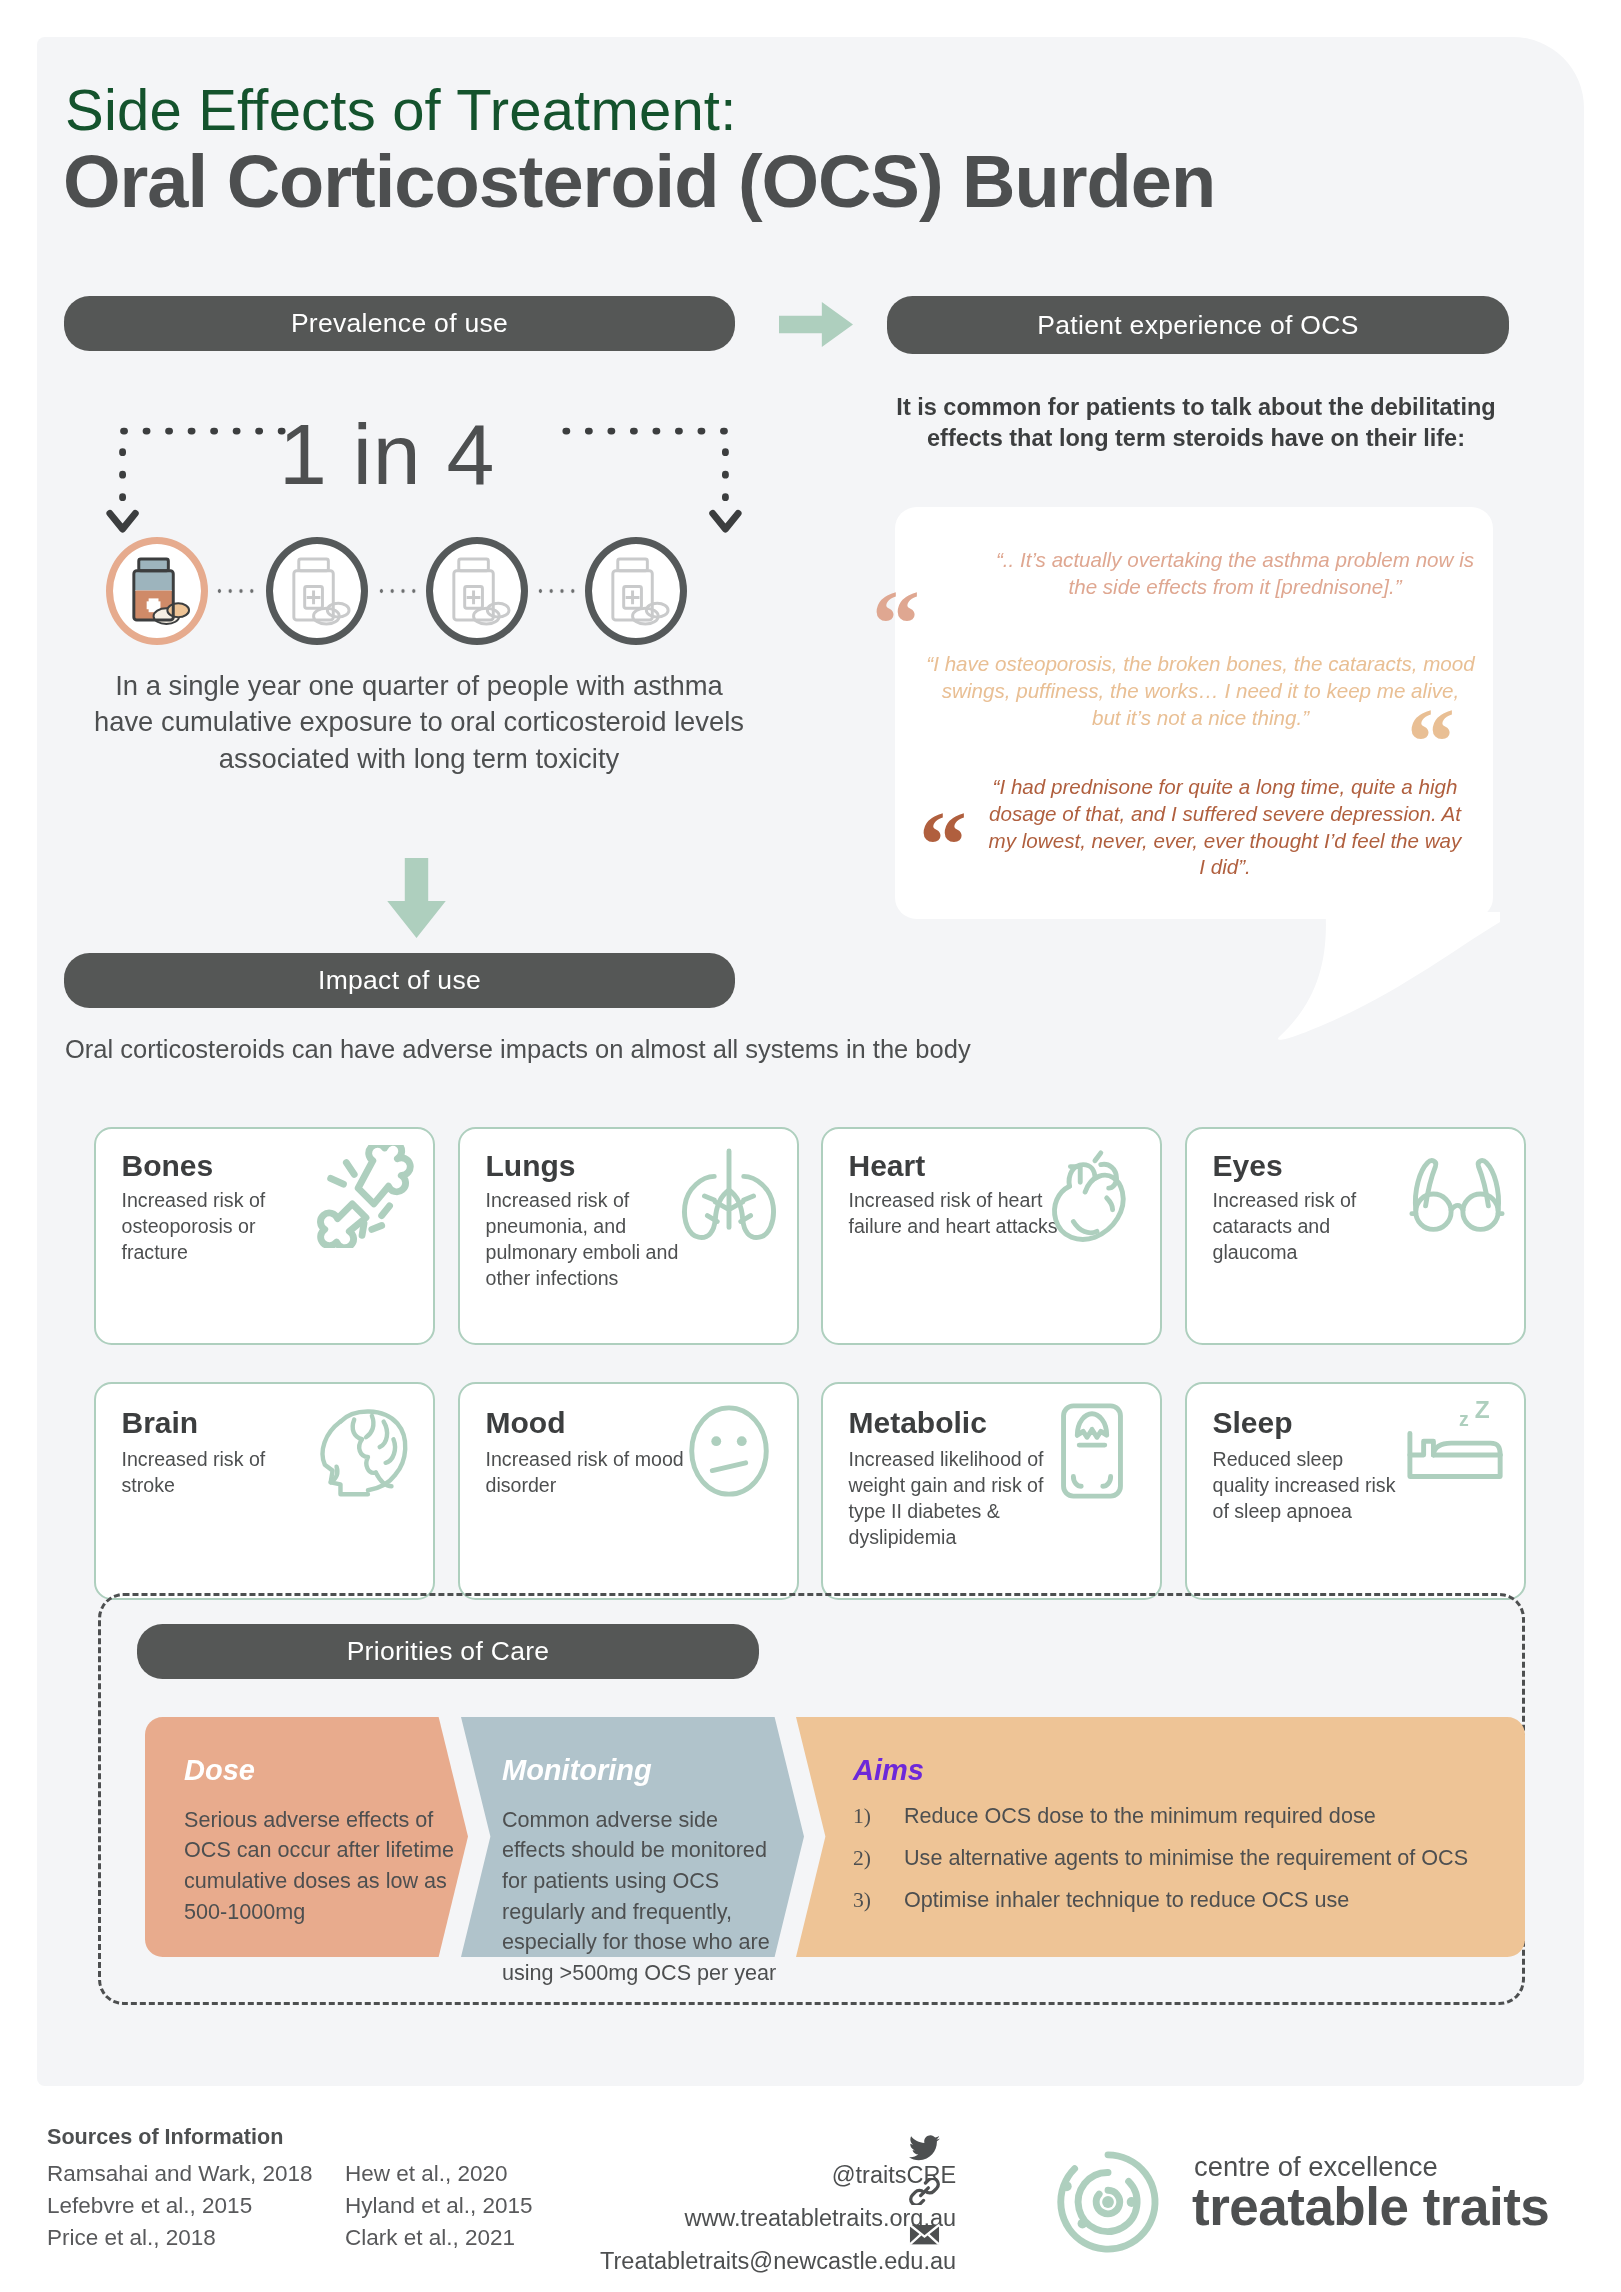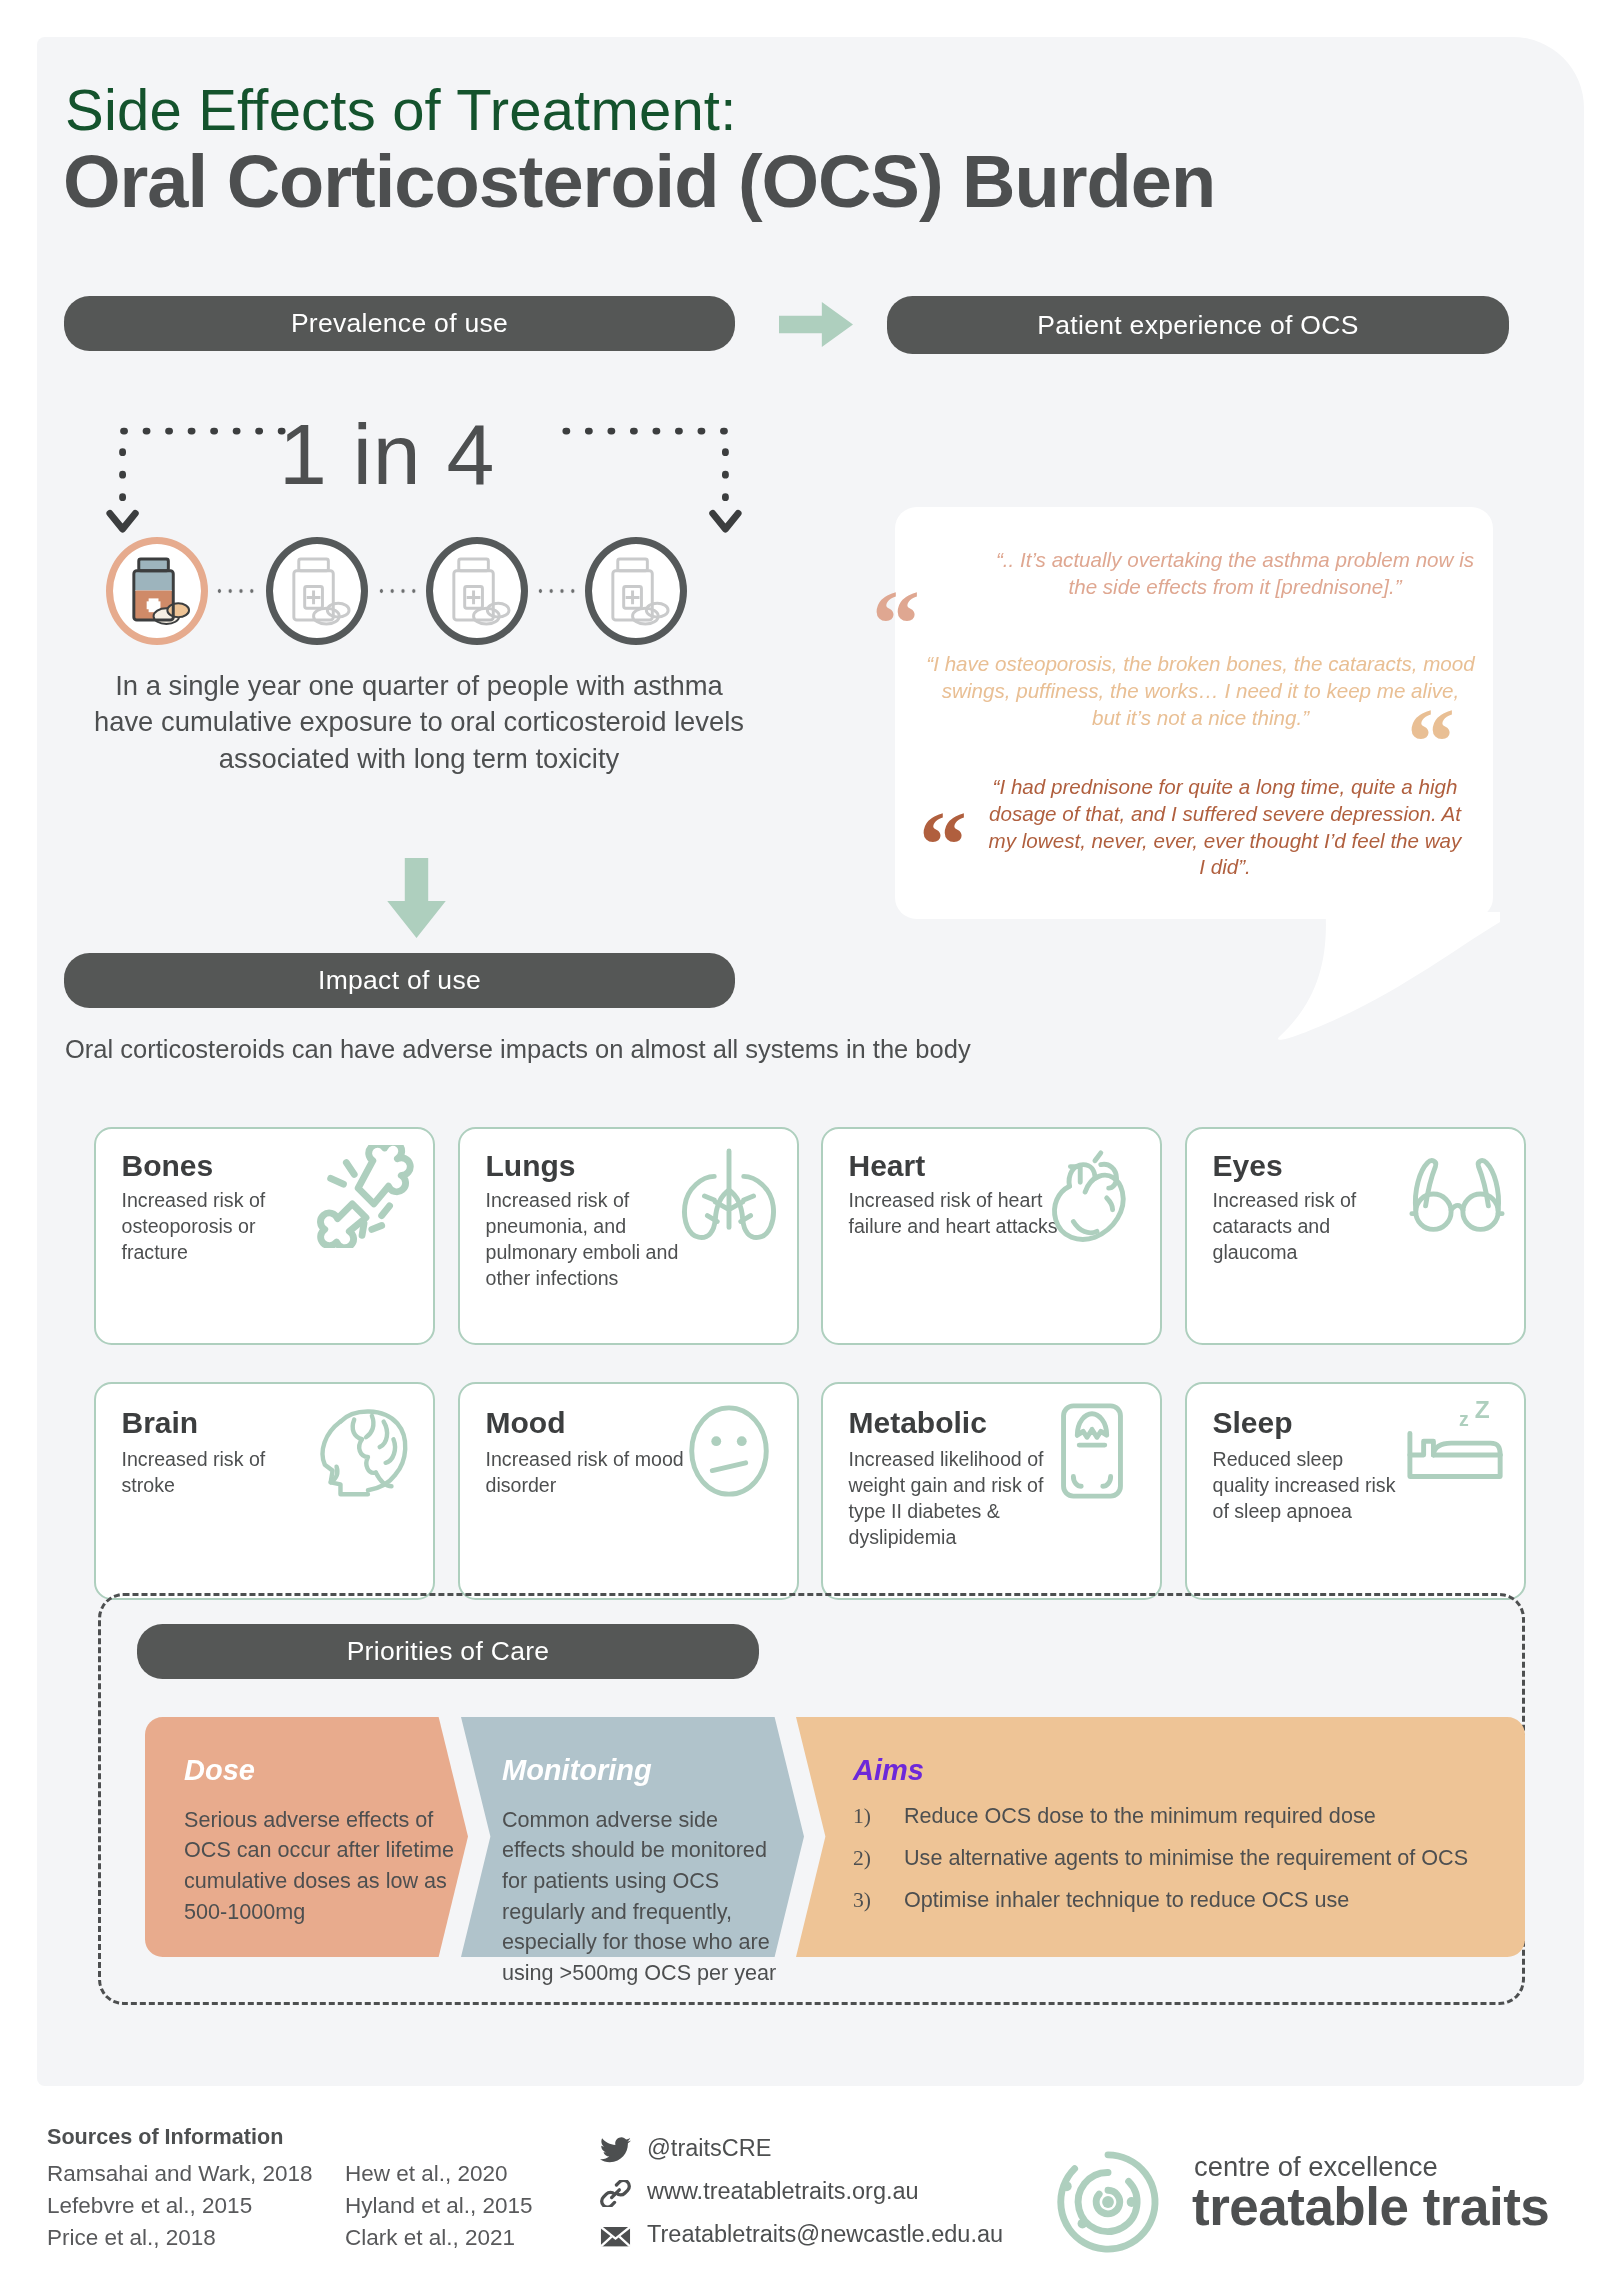--- a/index.html
+++ b/index.html
@@ -135,21 +135,21 @@
   
   .foot-head {
     position:absolute; left:47px; top:2124px;
     font-size:21.6px; font-weight:700; color:#4d4f50;
   }
   .foot-col { position:absolute; font-size:22.5px; line-height:1.42; color:#58595b; }
   #foot-col-a { left:47px; top:2158px; }
   #foot-col-b { left:345px; top:2158px; }
 
   .contact { position:absolute; left:600px; top:2135px; }
-  .contact-row { display:flex; align-items:flex-start; height:43px; }
+  .contact-row { display:flex; align-items:flex-end; height:43px;flex-direction:column; }
   .contact-row .ic { width:47px; height:31px; display:flex; align-items:center; }
   .contact-row .tx { font-size:23.5px; color:#4d4f50; }
 
   .logo { position:absolute; left:1047px; top:2147px; width:549px; height:113px; }
   .logo-txt-small { position:absolute; left:147px; top:3.9px; font-size:27.4px; color:#4d4f50; font-weight:400; }
   .logo-txt-big   { position:absolute; left:145px; top:29px; font-size:53px; color:#4d4f50; font-weight:700; letter-spacing:-0.5px; }
 </style>
 </head>
 <body>
 
@@ -221,20 +221,21 @@
         <path d="M31 36 v14 M24 43 h14" stroke="#c9cacb" stroke-width="3"></path>
         <rect x="22" y="32" width="18" height="22" rx="2" fill="none" stroke="#c9cacb" stroke-width="3"></rect>
         <ellipse cx="44" cy="62" rx="13" ry="8" fill="none" stroke="#c9cacb" stroke-width="3"></ellipse>
         <ellipse cx="56" cy="56" rx="11" ry="7" fill="none" stroke="#c9cacb" stroke-width="3"></ellipse>
       </svg>
     </div>
   </div>
 
   <div class="prev-caption">In a single year one quarter of people with asthma have cumulative exposure to oral corticosteroid levels associated with long term toxicity</div>
 
+  <div class="pe-intro">It is common for patients to talk about the debilitating effects that long term steroids have on their life:</div>
   <div class="bubble"></div>
   <svg class="bubble-tail" viewBox="0 0 300 160">
     <path d="M0 0 H300 V10 C250 40 200 80 120 115 C90 128 70 134 74 128 C110 95 125 55 122 0 Z" fill="#ffffff"></path>
   </svg>
 
   <div class="bigquote" id="bq1">“</div>
   <div class="bigquote" id="bq2">“</div>
   <div class="bigquote" id="bq3">“</div>
 
   <div class="quote-text" id="q1">“.. It’s actually overtaking the asthma problem now is the side effects from it [prednisone].”</div>

